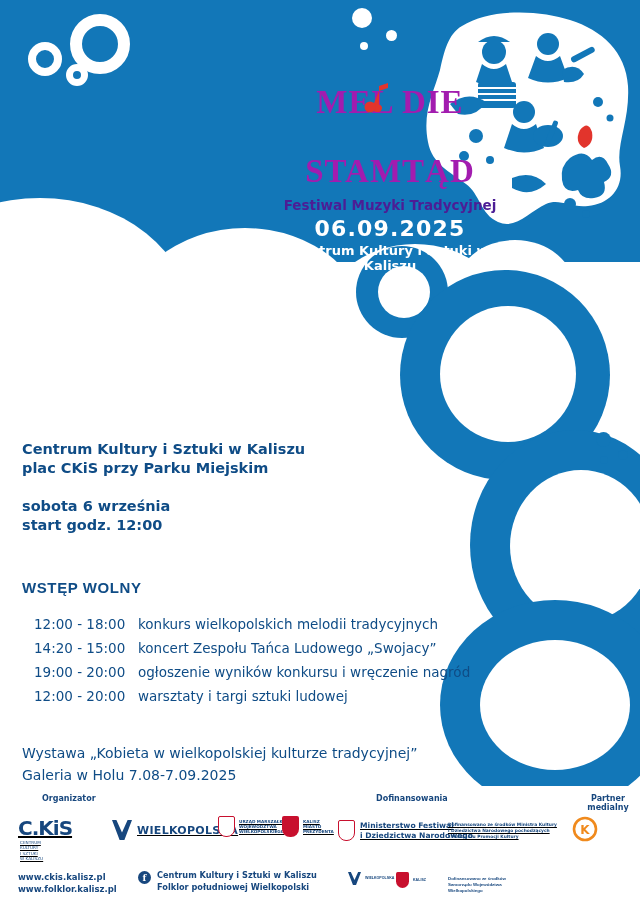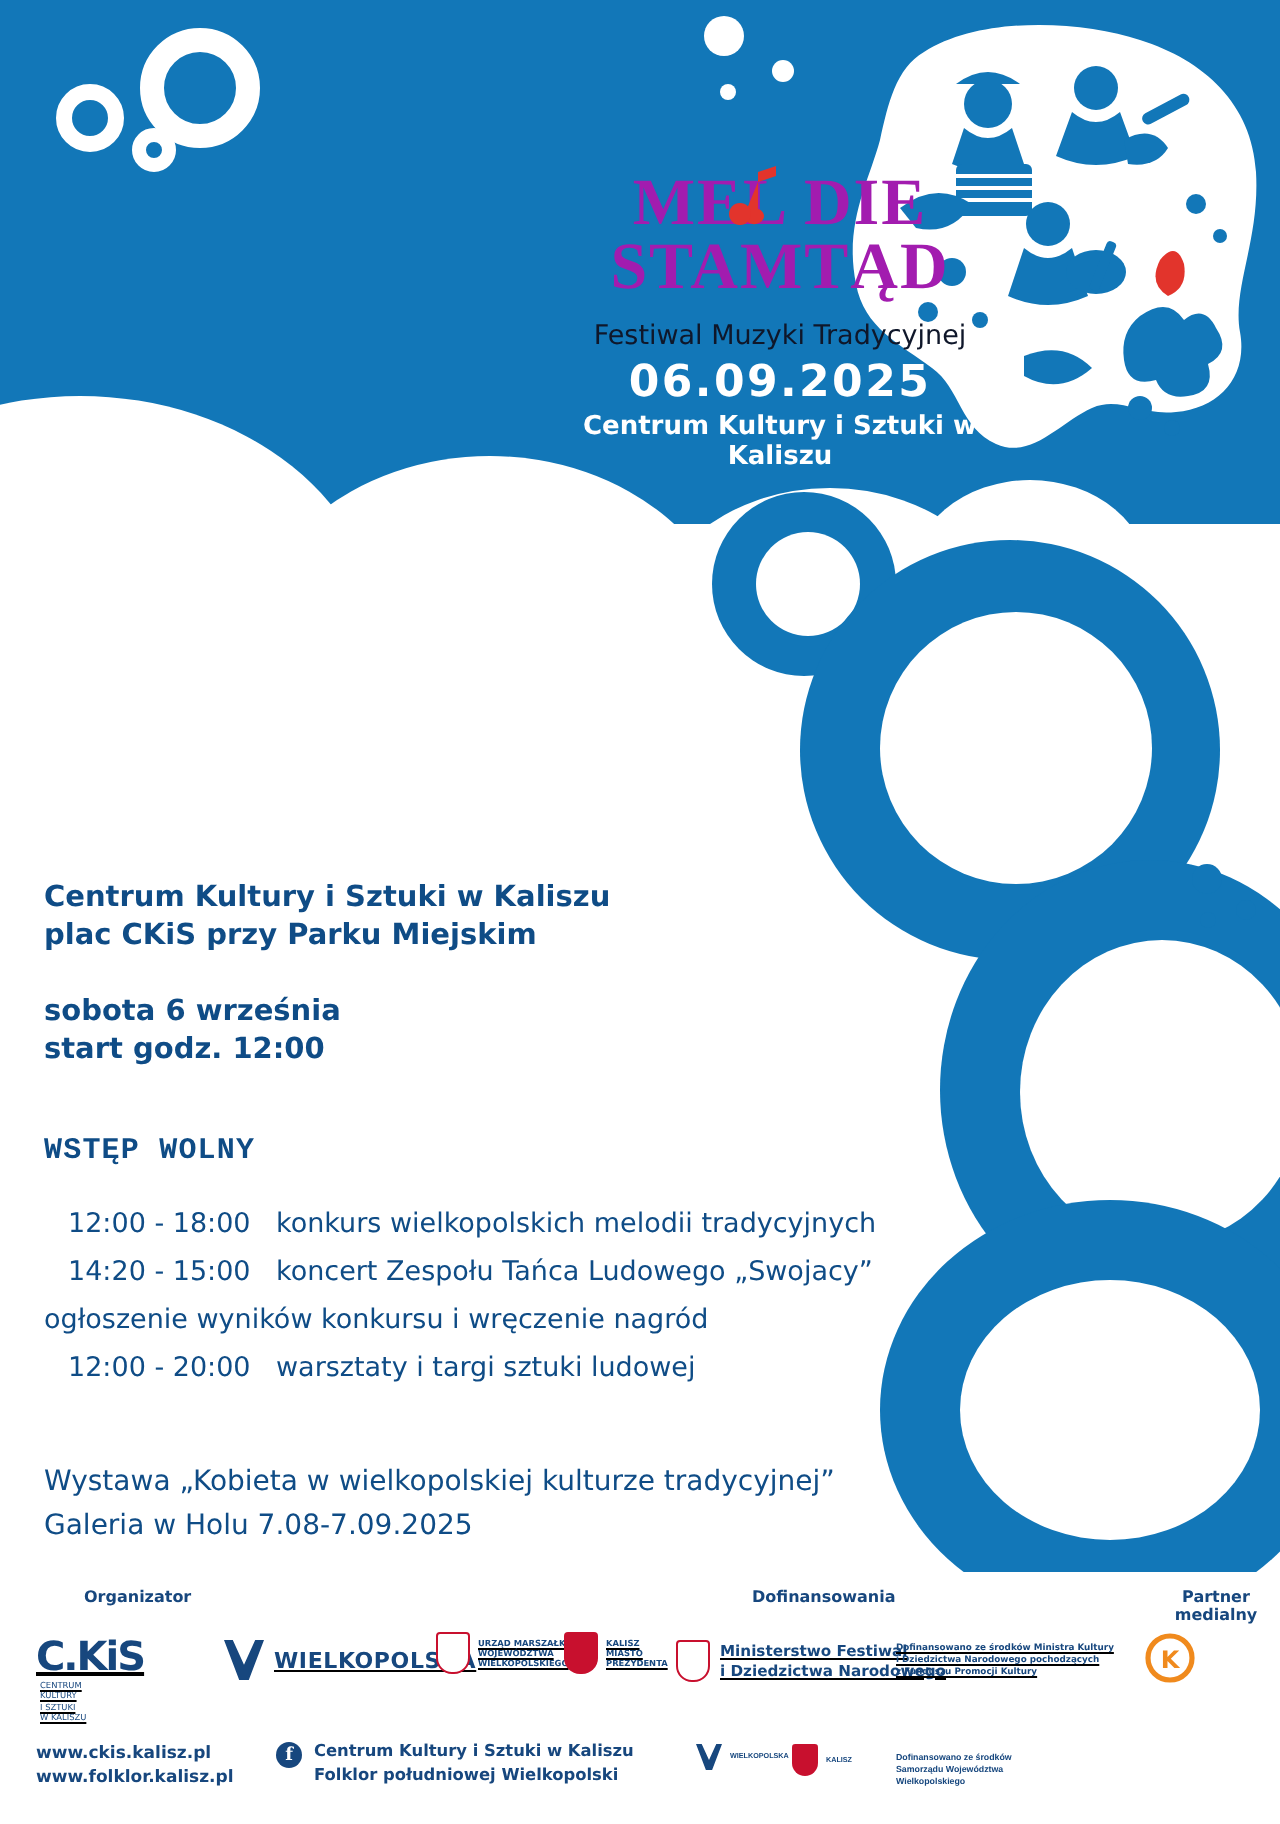--- a/index.html
+++ b/index.html
@@ -112,31 +112,31 @@
     font-family: Liberation Serif, serif;
     font-weight: bold;
     font-size: 33px;
     line-height: 32px;
     letter-spacing: 1px;
     color: #a21caf;
     position: relative;
     text-align: center;
   }
   #logo-title .l1 { display: block; }
-  #logo-title .l2 { display: block; }
+  #logo-title .l2 { display: block; margin-top: 37px; }
   .note {
     position: absolute;
     left: 92px; top: -6px;
     width: 28px; height: 34px;
   }
   #subtitle {
     margin-top: 10px;
     font-size: 13.5px;
-    font-weight: normal;
-    color: #0f172a;
+    font-weight: bold;
+    color: #4c1d95;
     font-family: "DejaVu Sans", sans-serif;
   }
   #date {
     margin-top: 3px;
     font-size: 22px;
     font-weight: bold;
     letter-spacing: 1.2px;
     color: #ffffff;
     font-family: "DejaVu Sans", sans-serif;
   }
@@ -165,26 +165,26 @@
   }
   .when {
     margin-top: 19px;
     font-size: 14.5px;
     font-weight: bold;
     line-height: 19px;
     color: #0f4c86;
     font-family: "DejaVu Sans", sans-serif;
   }
   .free {
-    margin-top: 32px;
+    margin-top: 44px;
     font-size: 15px;
     font-weight: bold;
     letter-spacing: 0.6px;
     color: #0f4c86;
-    font-family: Liberation Mono, monospace;
+    font-family: Liberation Sans, sans-serif;
   }
   #schedule {
     margin-top: 16px;
   }
   .srow {
     display: flex;
     font-size: 13.5px;
     line-height: 24px;
     color: #0f4c86;
     font-family: "DejaVu Sans", sans-serif;
@@ -405,20 +405,21 @@
     <div id="schedule">
       <div class="srow">
         <div class="stime">12:00 - 18:00</div>
         <div class="sdesc">konkurs wielkopolskich melodii tradycyjnych</div>
       </div>
       <div class="srow">
         <div class="stime">14:20 - 15:00</div>
         <div class="sdesc">koncert Zespołu Tańca Ludowego „Swojacy”</div>
       </div>
       <div class="srow">
+        <div class="stime">19:00 - 20:00</div>
         <div class="sdesc">ogłoszenie wyników konkursu i wręczenie nagród</div>
       </div>
       <div class="srow">
         <div class="stime">12:00 - 20:00</div>
         <div class="sdesc">warsztaty i targi sztuki ludowej</div>
       </div>
     </div>
 
     <div class="expo">
       <div>Wystawa „Kobieta w wielkopolskiej kulturze tradycyjnej”</div>

